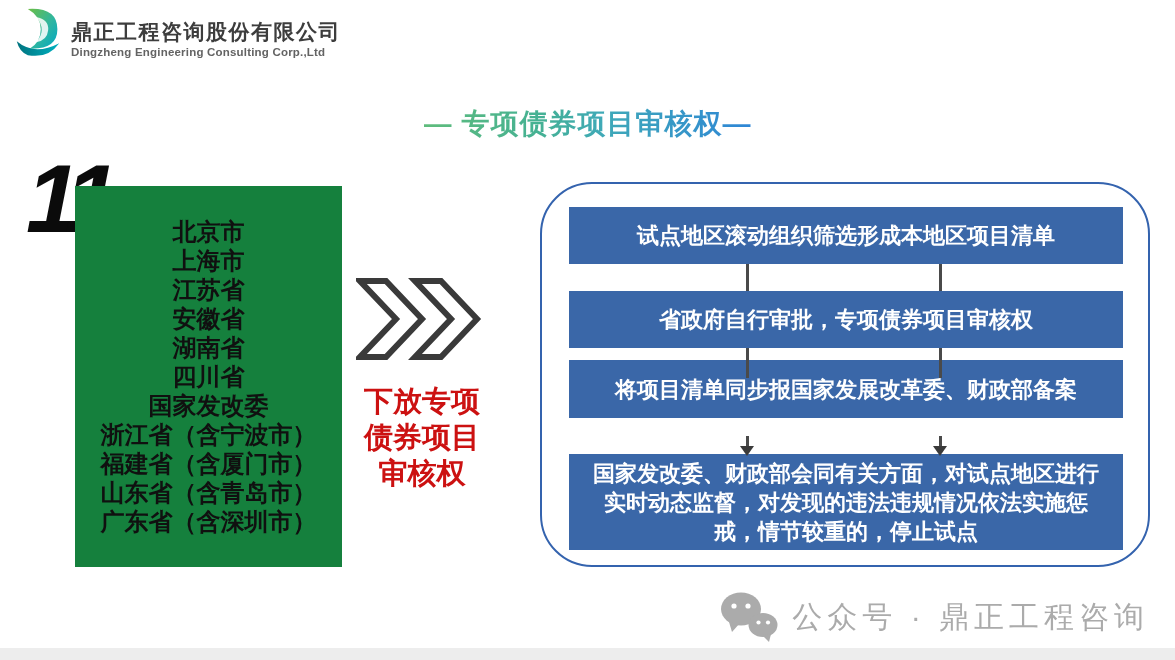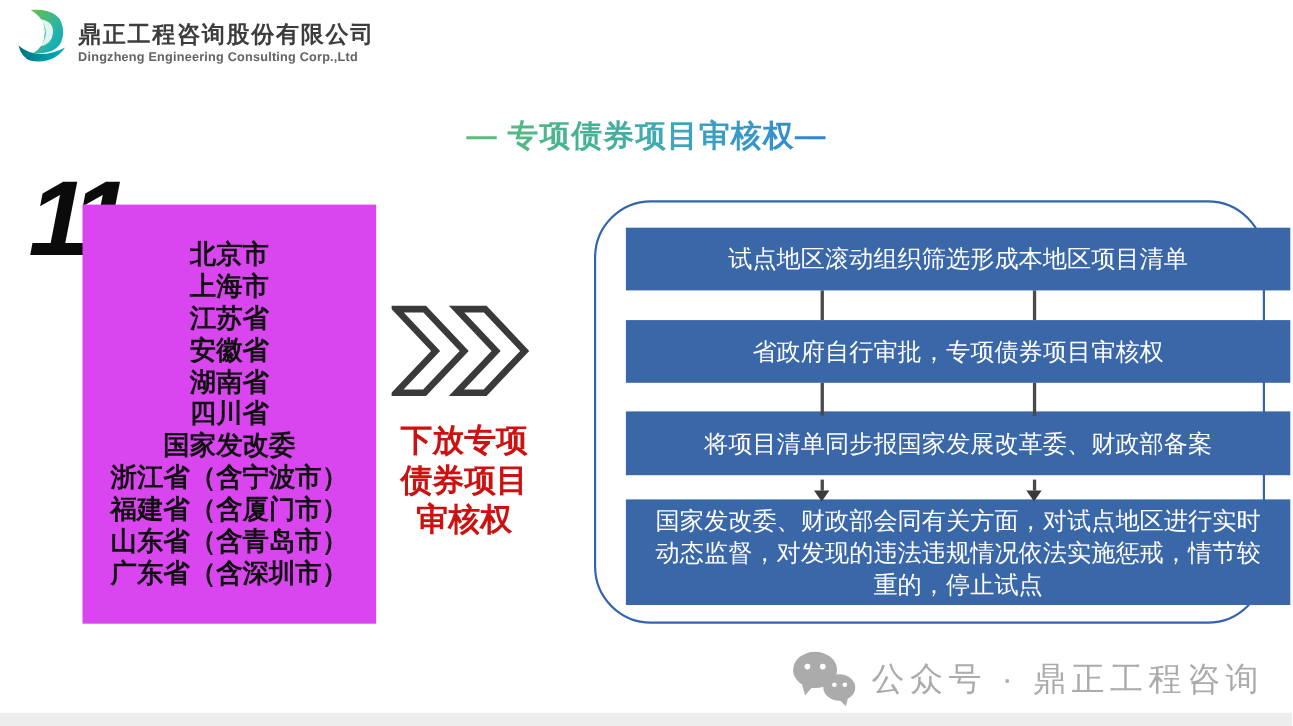--- a/index.html
+++ b/index.html
@@ -20,46 +20,46 @@
     background:linear-gradient(90deg,#5FBC7C 0%,#45B193 35%,#3FA9B8 55%,#2E86D6 100%);
     -webkit-background-clip:text;background-clip:text;color:transparent;
   }
   
   .big-number{
     position:absolute;left:26px;top:150px;font-size:97px;line-height:1;
     font-weight:800;font-style:italic;color:#0b0b0b;letter-spacing:-8px;
   }
   .region-box{
     position:absolute;left:75px;top:186px;width:267px;height:381px;
-    background:#d946ef;display:flex;flex-direction:column;justify-content:center;
+    background:#15803d;display:flex;flex-direction:column;justify-content:center;
   }
   .region-line{
     font-size:24px;font-weight:bold;color:#101010;line-height:29px;text-align:center;
     white-space:nowrap;
   }
   
   .chevrons{position:absolute;left:356px;top:277px;width:127px;height:86px;}
   
   .arrow-caption{
     position:absolute;left:348px;top:383px;width:148px;text-align:center;
     font-size:29px;font-weight:bold;color:#CC1111;line-height:36px;
   }
   
   .flow{
     position:absolute;left:540px;top:182px;width:610px;height:385px;
     border:2.5px solid #3463AE;border-radius:52px;box-sizing:border-box;
   }
   .flow-step{
-    position:absolute;left:27px;width:604px;background:#3A67A8;color:#ffffff;
-    font-weight:normal;font-size:22px;display:flex;align-items:center;justify-content:center;
+    position:absolute;left:27px;width:554px;background:#3A67A8;color:#ffffff;
+    font-weight:bold;font-size:22px;display:flex;align-items:center;justify-content:center;
     text-align:center;box-sizing:border-box;line-height:29px;
   }
   .flow-step:nth-child(1){top:23px;height:57px;}
   .flow-step:nth-child(2){top:107px;height:57px;}
-  .flow-step:nth-child(3){top:190px;height:58px;}
+  .flow-step:nth-child(3){top:176px;height:58px;}
   .flow-step:nth-child(4){top:270px;height:96px;padding:0 24px;}
   .connector{position:absolute;width:3px;background:#4a4a4a;}
   .connector.c1{top:80px;height:27px;}
   .connector.c2{top:164px;height:30px;}
   .connector.c3{top:252px;height:10px;}
   .connector.left{left:204px;}
   .connector.right{left:397px;}
   .connector.arrow::after{
     content:"";position:absolute;top:10px;left:-6px;
     border:7.5px solid transparent;border-top:10px solid #3a3a3a;border-bottom:none;

